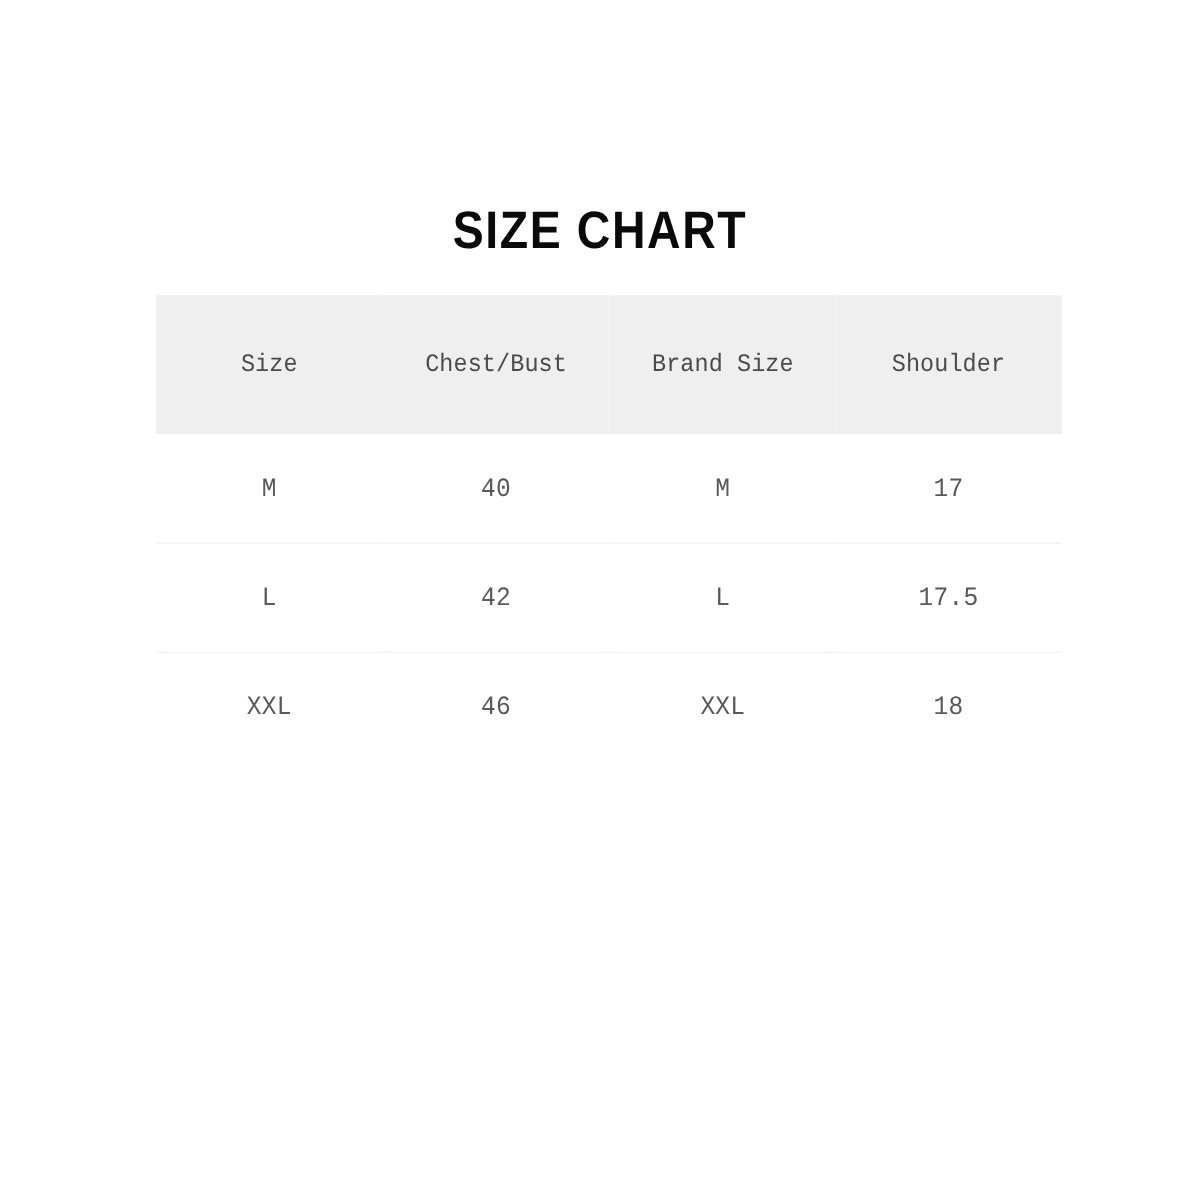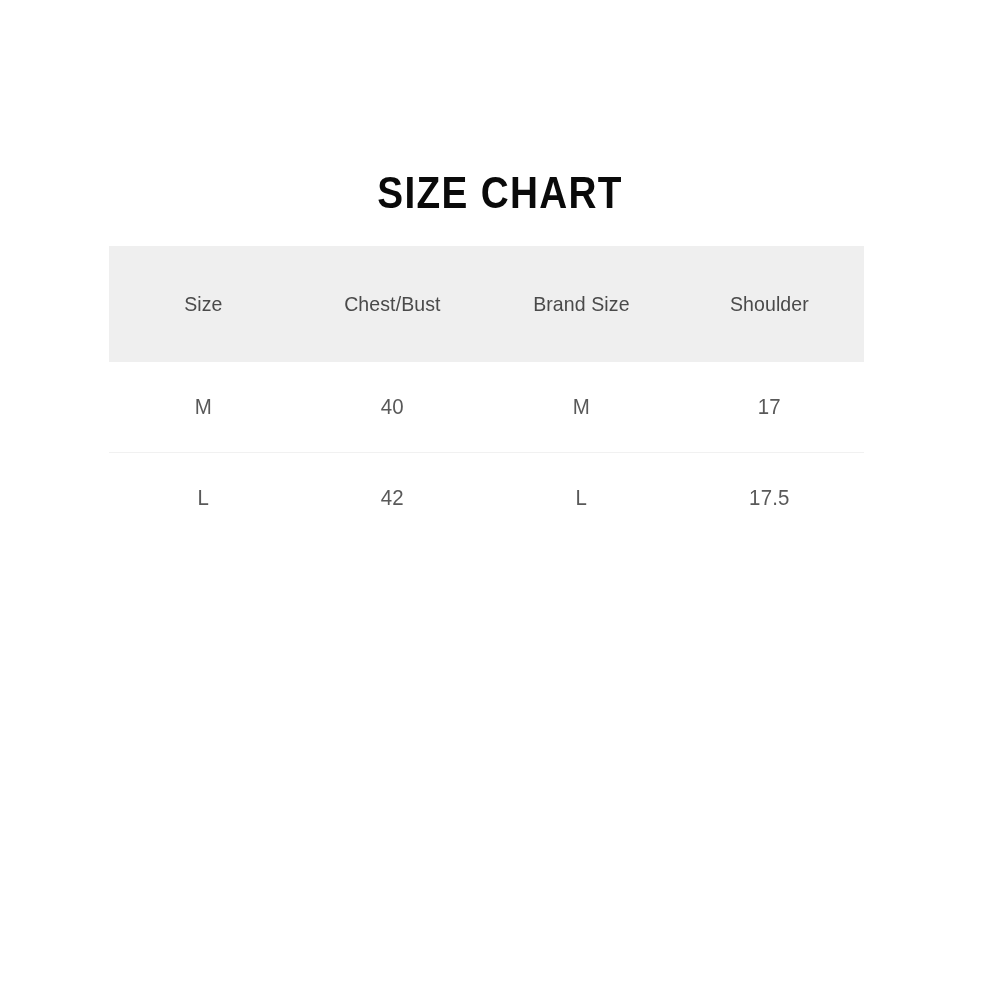--- a/index.html
+++ b/index.html
@@ -30,25 +30,26 @@
     color: #0a0a0a;
     line-height: 50px;
     transform: scaleX(0.88);
     transform-origin: center top;
     white-space: nowrap;
   }
 
   
   .size-table {
     position: absolute;
-    left: 109px;
+    left: 130px;
     top: 246px;
     width: 755px;
     border-collapse: collapse;
     table-layout: fixed;
+    font-family: Liberation Mono, monospace;
   }
 
   
   .size-table thead tr {
     background: #efefef;
   }
   .size-table thead th {
     height: 116px;
     padding: 0;
     margin: 0;
@@ -101,14 +102,20 @@
       <td>40</td>
       <td>M</td>
       <td>17</td>
     </tr>
     <tr>
       <td>L</td>
       <td>42</td>
       <td>L</td>
       <td>17.5</td>
     </tr>
+    <tr>
+      <td>XXL</td>
+      <td>46</td>
+      <td>XXL</td>
+      <td>18</td>
+    </tr>
   </tbody>
 </table>
 
 </body></html>

